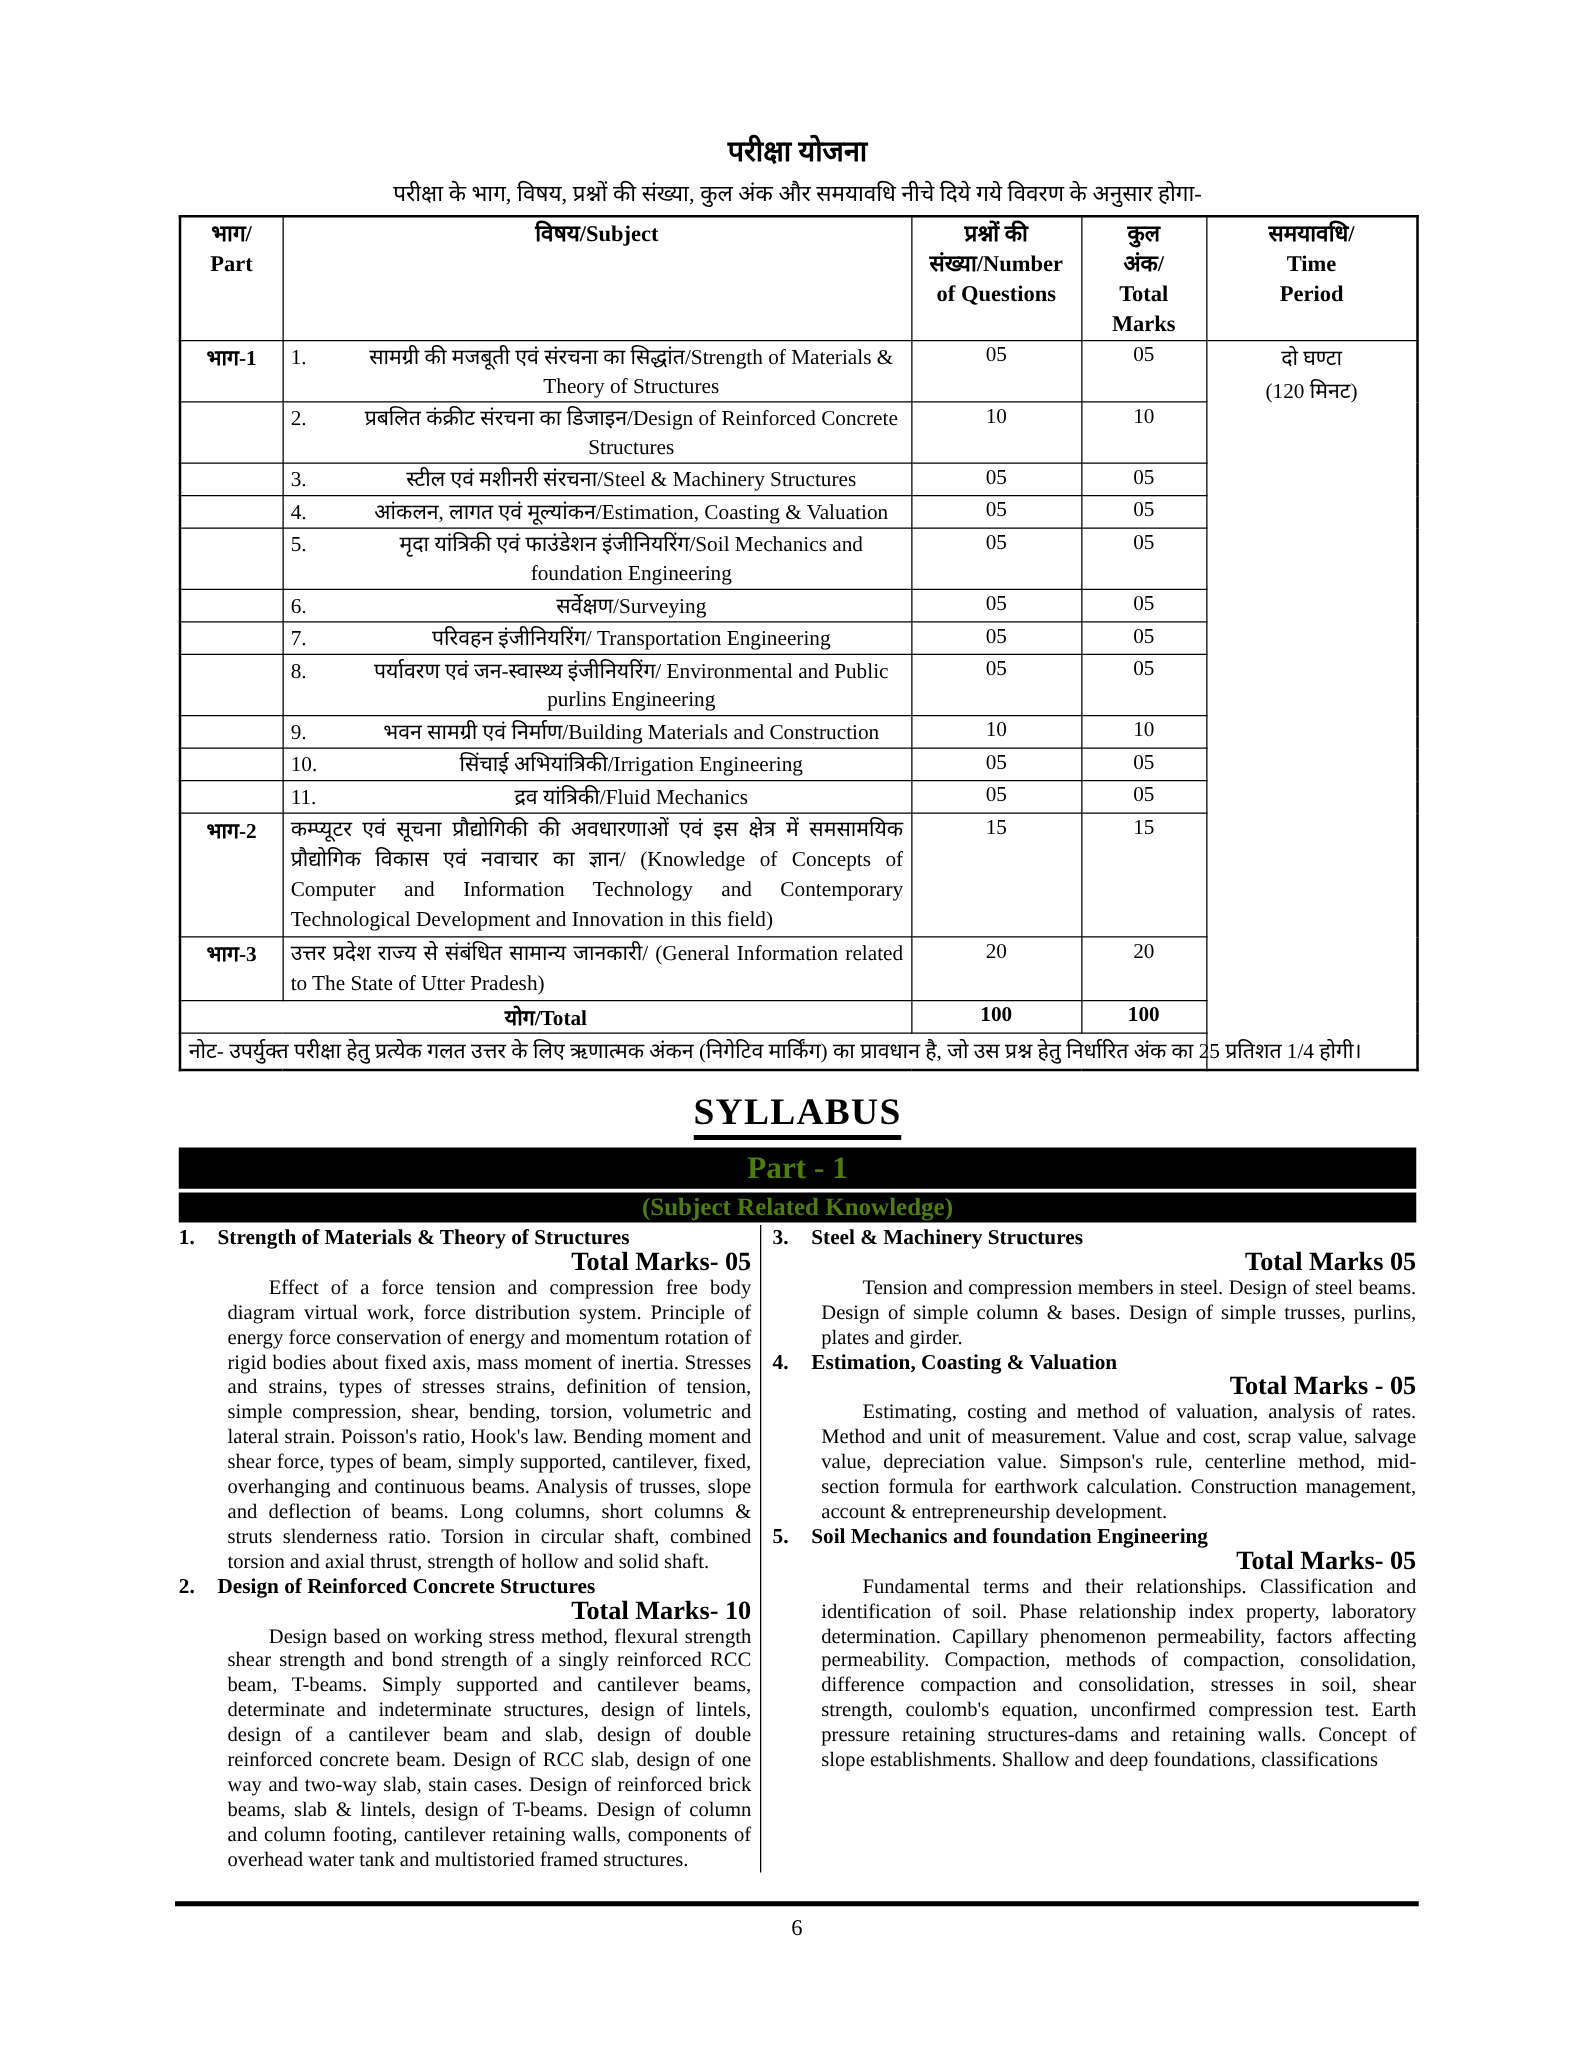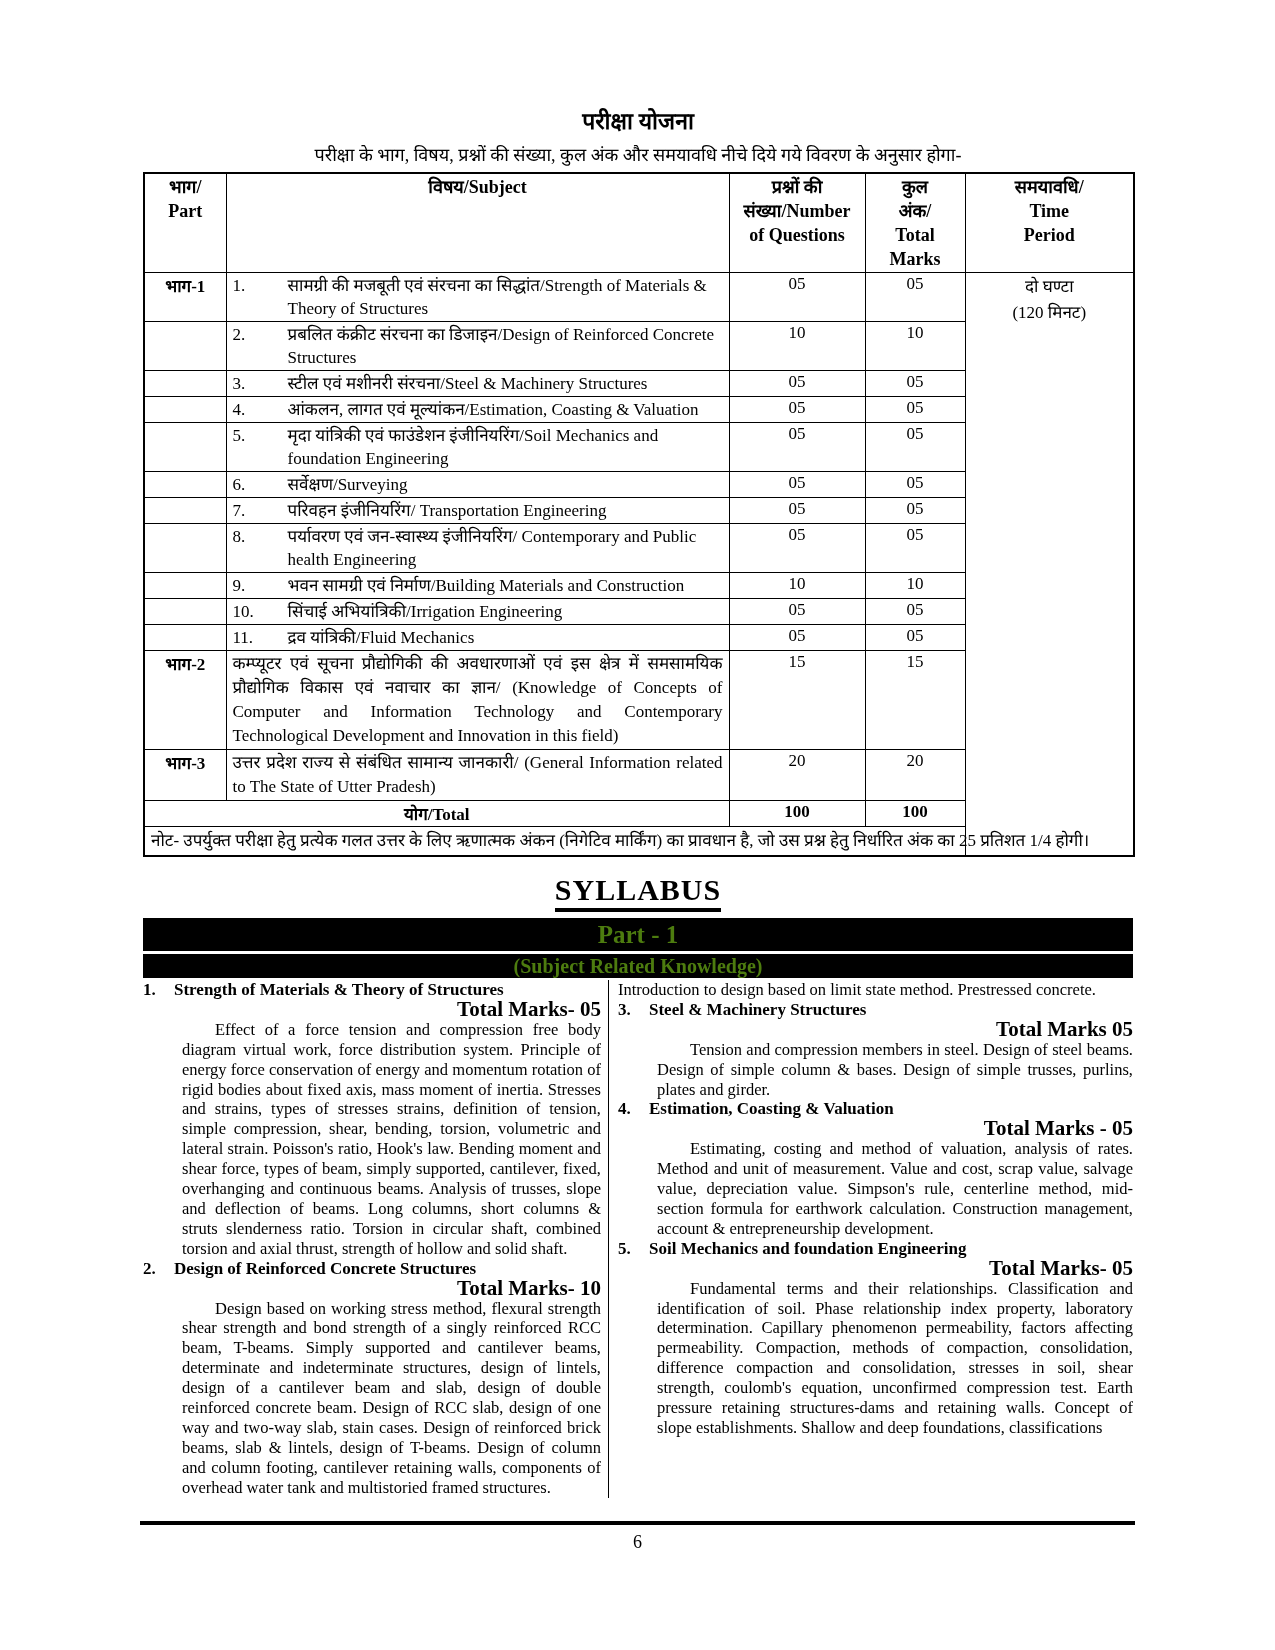--- a/index.html
+++ b/index.html
@@ -42,21 +42,21 @@
     font-weight:bold;
     text-align:center;
     white-space:pre-line;
     line-height:24px;
     font-size:18px;
     height:94px;
   }
   .part-cell { font-weight:bold; text-align:center; font-size:18px; }
   .subj-flex { display:flex; }
   .subj-num { flex:none; width:36px; }
-  .subj-text { flex:1; text-align:left;margin-left:19px; }
+  .subj-text { flex:1; text-align:center;margin-left:19px; }
   .subj-cell, .subj-wide { line-height:23px; }
   .subj-wide { text-align:justify; line-height:24px; }
   .val-cell { text-align:center; }
   .time-cell {
     text-align:center;
     white-space:pre-line;
     padding-top:112px;
     line-height:26px;
   }
   .total-cell { text-align:center; font-weight:bold; font-size:18px; }
@@ -235,21 +235,21 @@
           </td>
           <td class="val-cell">05</td>
           <td class="val-cell">05</td>
         </tr>
 
         <tr class="r2">
           <td class="part-cell"></td>
           <td class="subj-cell">
             <div class="subj-flex">
               <span class="subj-num">8.</span>
-              <div class="subj-text">पर्यावरण एवं जन-स्वास्थ्य इंजीनियरिंग/ Contemporary and Public health Engineering</div>
+              <div class="subj-text">पर्यावरण एवं जन-स्वास्थ्य इंजीनियरिंग/ Environmental and Public purlins Engineering</div>
             </div>
           </td>
           <td class="val-cell">05</td>
           <td class="val-cell">05</td>
         </tr>
 
         <tr class="r1">
           <td class="part-cell"></td>
           <td class="subj-cell">
             <div class="subj-flex">
@@ -330,21 +330,20 @@
 
         <div class="sec-head">
           <span class="sec-num">2.</span>
           <span>Design of Reinforced Concrete Structures</span>
         </div>
         <div class="sec-marks">Total Marks- 10</div>
         <div class="sec-body">Design based on working stress method, flexural strength shear strength and bond strength of a singly reinforced RCC beam, T-beams. Simply supported and cantilever beams, determinate and indeterminate structures, design of lintels, design of a cantilever beam and slab, design of double reinforced concrete beam. Design of RCC slab, design of one way and two-way slab, stain cases. Design of reinforced brick beams, slab &amp; lintels, design of T-beams. Design of column and column footing, cantilever retaining walls, components of overhead water tank and multistoried framed structures.</div>
       </div>
 
       <div class="col col-right">
-        <div class="cont-para">Introduction to design based on limit state method. Prestressed concrete.</div>
 
         <div class="sec-head">
           <span class="sec-num">3.</span>
           <span>Steel &amp; Machinery Structures</span>
         </div>
         <div class="sec-marks">Total Marks 05</div>
         <div class="sec-body">Tension and compression members in steel. Design of steel beams. Design of simple column &amp; bases. Design of simple trusses, purlins, plates and girder.</div>
 
         <div class="sec-head">
           <span class="sec-num">4.</span>

